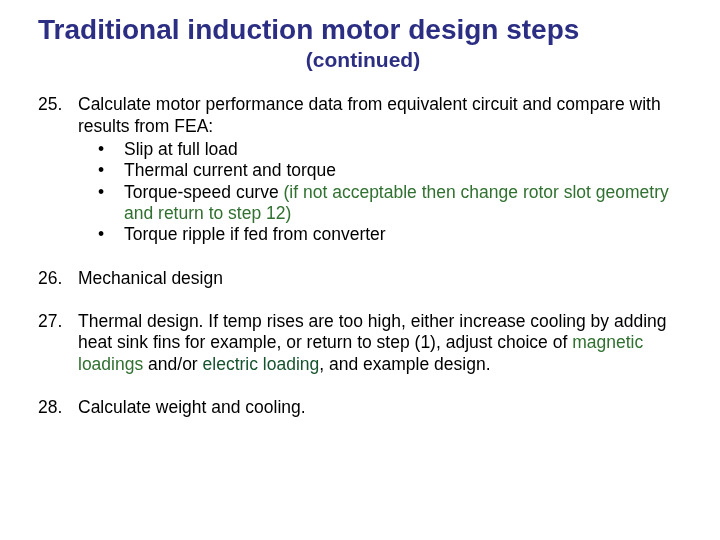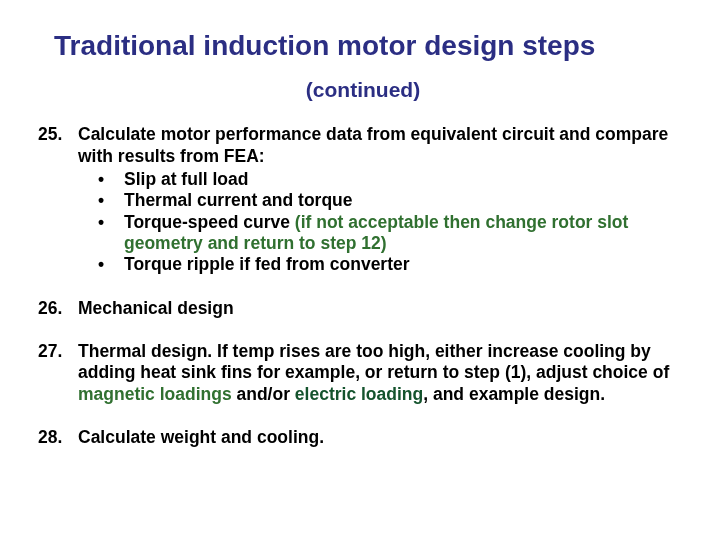--- a/index.html
+++ b/index.html
@@ -12,37 +12,36 @@
     color: #000;
     box-sizing: border-box;
   }
   .slide {
     padding: 14px 32px 20px 38px;
   }
   .title {
     font-size: 28px;
     font-weight: bold;
     color: #2b2e83;
-    margin: 16px;
+    margin: 0;
     line-height: 1.15;
   }
   .subtitle {
     font-size: 21px;
     font-weight: bold;
     color: #2b2e83;
     margin: 2px 0 22px 0;
     text-align: center;
   }
   ol.steps {
     list-style: none;
     margin: 0;
     padding: 0;
     font-size: 17.5px;
     line-height: 1.22;
-    font-weight: bold;
   }
   ol.steps > li {
     display: flex;
     margin-bottom: 22px;
   }
   .num {
     flex: 0 0 40px;
   }
   .body {
     flex: 1;

